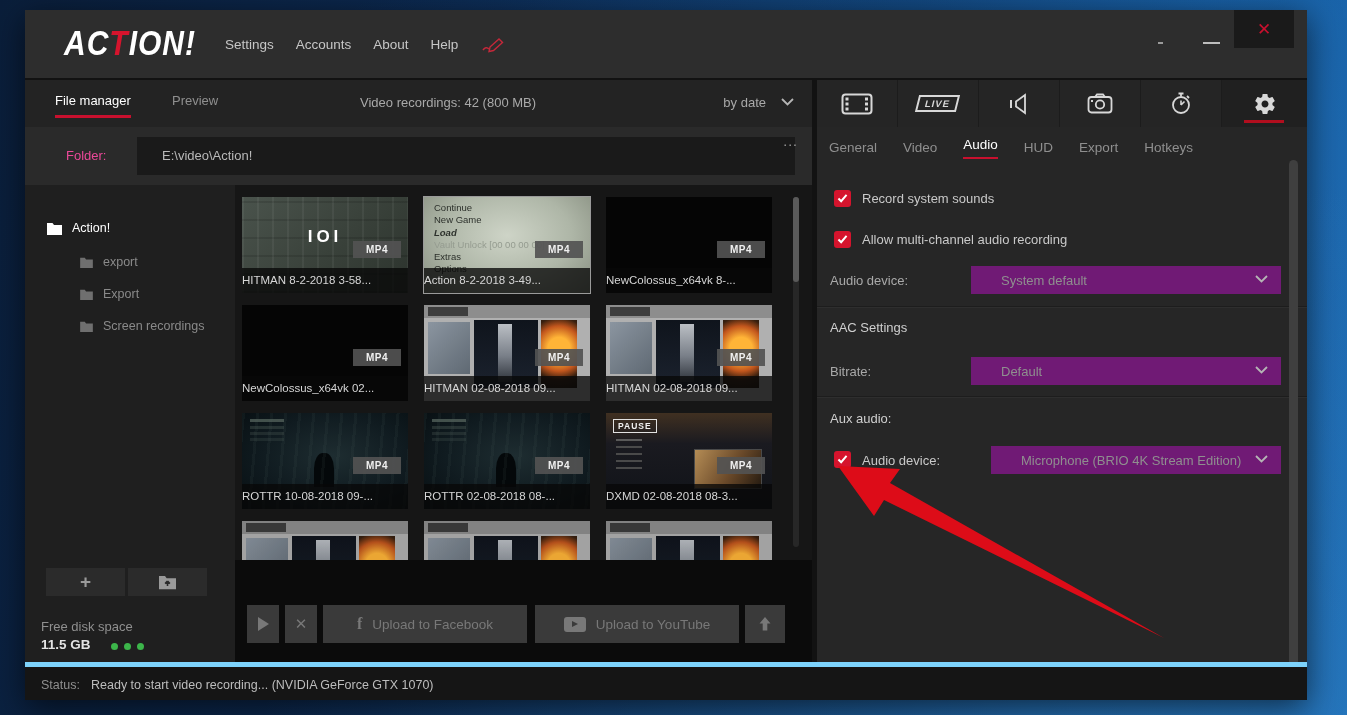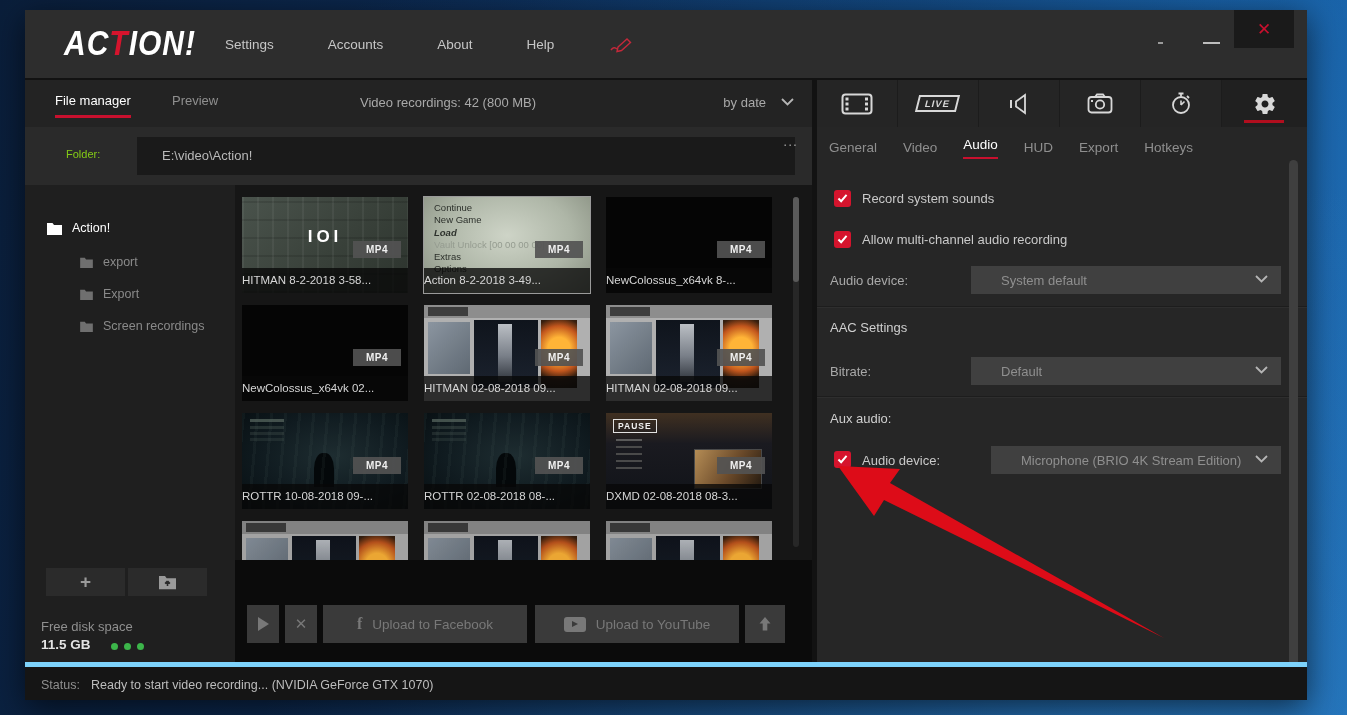--- a/index.html
+++ b/index.html
@@ -11,40 +11,40 @@
       radial-gradient(ellipse at 100% 30%, rgba(35,110,180,.5), transparent 60%),
       linear-gradient(100deg,#0a1e3a 0%,#0c2a52 34%,#0f3f74 62%,#14589b 82%,#1a69b2 100%);
     position:relative;
   }
   .window { position:absolute; left:25px; top:10px; width:1282px; height:690px; background:#262626; box-shadow:0 8px 30px rgba(0,0,0,.6); }
 
   
   .titlebar { position:absolute; left:0; top:0; width:100%; height:68px; background:#2d2d2d; }
   .logo { position:absolute; left:39px; top:16px; font-size:30px; font-weight:bold; font-style:italic; letter-spacing:1px; color:#fff; transform:scaleY(1.15); }
   .logo .t { color:#d5142d; }
-  .menubar { position:absolute; left:200px; top:0; height:68px; display:flex; align-items:center; gap:54px; }
+  .menubar { position:absolute; left:200px; top:0; height:68px; display:flex; align-items:center; gap:22px; }
   .menu-item { color:#c6c6c6; font-size:13.5px; cursor:default; }
   .pen-icon { width:30px; height:20px; }
   .ctrl-dot { position:absolute; left:1133px; top:32px; width:5px; height:2px; background:#9a9a9a; }
   .ctrl-min { position:absolute; left:1178px; top:32px; width:17px; height:2px; background:#bdbdbd; }
   .close-btn { position:absolute; left:1209px; top:0; width:60px; height:38px; background:#1a1a1a; color:#c8102e; font-size:17px; font-weight:bold; display:flex; align-items:center; justify-content:center; }
   .seam-h { position:absolute; left:0; top:68px; width:100%; height:2px; background:#121212; }
 
   
   .panel-left { position:absolute; left:0; top:70px; width:787px; height:582px; background:#1f1f1f; }
   .fm-header { position:absolute; left:0; top:0; width:100%; height:47px; background:#232323; }
   .fm-tab { position:absolute; top:13px; font-size:13px; color:#8f8f8f; }
   .fm-tab.active { color:#fff; border-bottom:3px solid #c8102e; padding-bottom:7px; }
   .fm-tab.t1 { left:30px; } .fm-tab.t2 { left:147px; }
   .fm-summary { position:absolute; left:335px; top:15px; font-size:13px; color:#a9a9a9; }
   .fm-sort { position:absolute; right:46px; top:15px; font-size:13px; color:#a9a9a9; }
   .fm-sort-chev { position:absolute; right:18px; top:18px; }
 
   .folder-row { position:absolute; left:0; top:47px; width:100%; height:58px; background:#2a2a2a; }
-  .folder-label { position:absolute; left:41px; top:21px; font-size:11px; color:#84cc16; }
+  .folder-label { position:absolute; left:41px; top:21px; font-size:13px; color:#ec4899; }
   .folder-input { position:absolute; left:112px; top:10px; width:658px; height:38px; background:#1a1a1a; color:#b9b9b9; font-size:13px; line-height:38px; padding-left:25px; }
   .folder-browse { position:absolute; right:14px; top:6px; color:#9d9d9d; font-size:14px; letter-spacing:1px; }
 
   .fm-body { position:absolute; left:0; top:105px; width:100%; height:477px; }
   .tree { position:absolute; left:0; top:0; width:210px; height:100%; background:#1f1f1f; }
   .tree-item { position:absolute; display:flex; align-items:center; gap:9px; font-size:12.5px; }
   .tree-item svg { flex:0 0 auto; }
   .ti-root { left:21px; top:36px; color:#fff; }
   .ti-sub { color:#8a8a8a; }
   .ti-1 { left:54px; top:70px; } .ti-2 { left:54px; top:102px; } .ti-3 { left:54px; top:134px; }
@@ -107,21 +107,21 @@
   .icon-tab.gear { width:85px; background:#202020; border-right:none; position:relative; }
   .gear-underline { position:absolute; left:22px; bottom:4px; width:40px; height:3px; background:#b10e1e; }
   .live-badge { border:2px solid #d8d8d8; color:#d8d8d8; font-size:9.5px; font-weight:bold; letter-spacing:1px; padding:1px 6px; transform:skewX(-14deg); }
   .text-tabs { position:absolute; left:0; top:47px; width:100%; height:41px; display:flex; align-items:center; padding-left:12px; gap:26px; background:#262626; }
   .text-tab { font-size:13.5px; color:#8f8f8f; }
   .text-tab.active { color:#fff; border-bottom:2px solid #c8102e; padding-bottom:5px; }
   .checkbox { position:absolute; width:17px; height:17px; background:#d5142d; border-radius:3px; display:flex; align-items:center; justify-content:center; }
   .cb-label { position:absolute; font-size:13px; color:#c9c9c9; }
   .s-label { position:absolute; font-size:13px; color:#a9a9a9; }
   .s-header { position:absolute; font-size:13px; color:#cfcfcf; }
-  .dropdown { position:absolute; height:28px; background:#404040; color:#8f8f8f; font-size:13px; display:flex; align-items:center; padding-left:30px; }
+  .dropdown { position:absolute; height:28px; background:#701a75; color:#8f8f8f; font-size:13px; display:flex; align-items:center; padding-left:30px; }
   .dd-chev { position:absolute; right:13px; top:9px; }
   .separator { position:absolute; left:0; width:100%; height:2px; background:#1d1d1d; border-bottom:1px solid #2e2e2e; }
   .settings-scroll { position:absolute; right:9px; top:80px; width:9px; height:506px; background:#3f3f3f; border-radius:5px; }
 
   
   .statusbar { position:absolute; left:0; top:652px; width:100%; height:38px; background:#151515; border-top:5px solid #7dd3fc; }
   .status-label { position:absolute; left:16px; top:11px; font-size:12.5px; color:#8f8f8f; }
   .status-text { position:absolute; left:66px; top:11px; font-size:12.5px; color:#bdbdbd; }
 
   .arrow-overlay { position:absolute; left:0; top:0; width:1347px; height:715px; pointer-events:none; z-index:50; }

